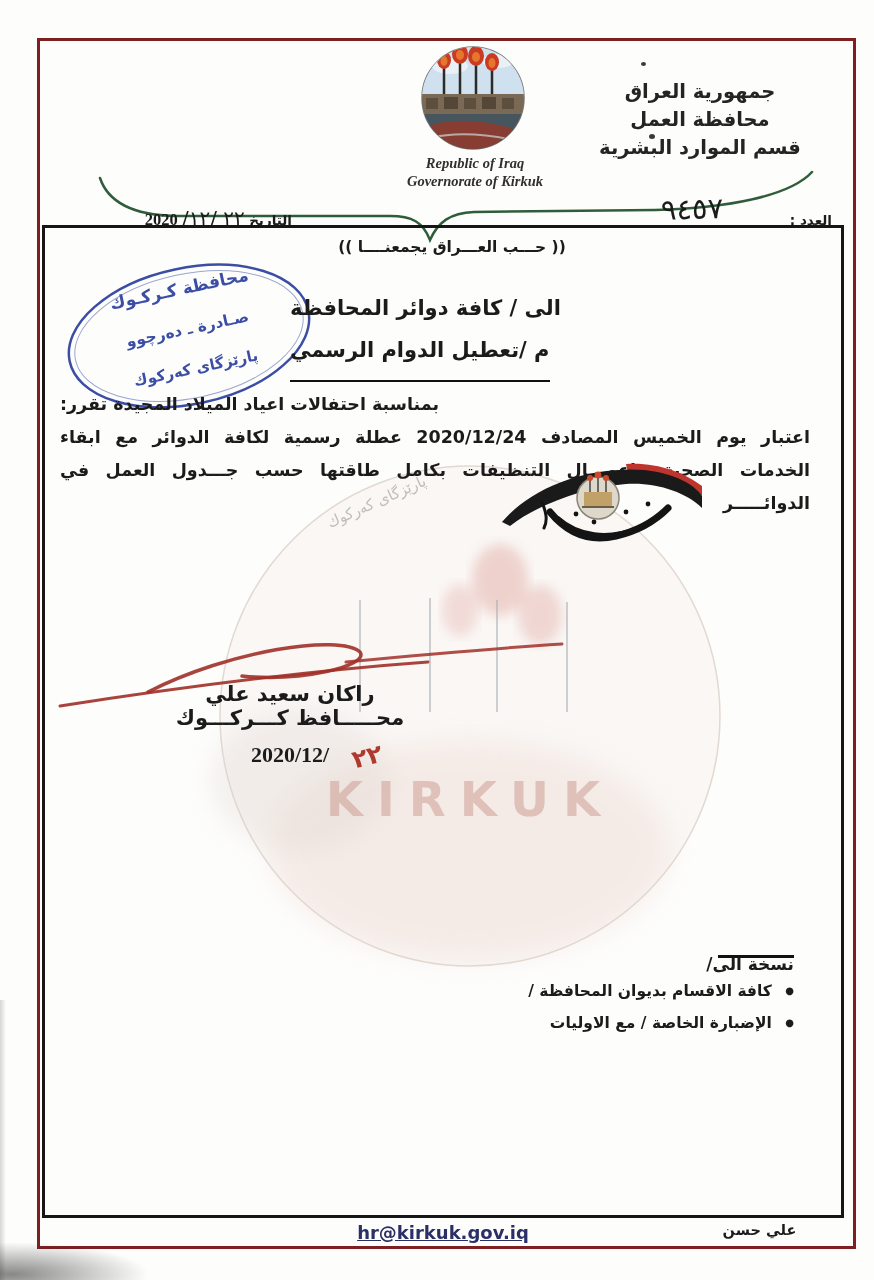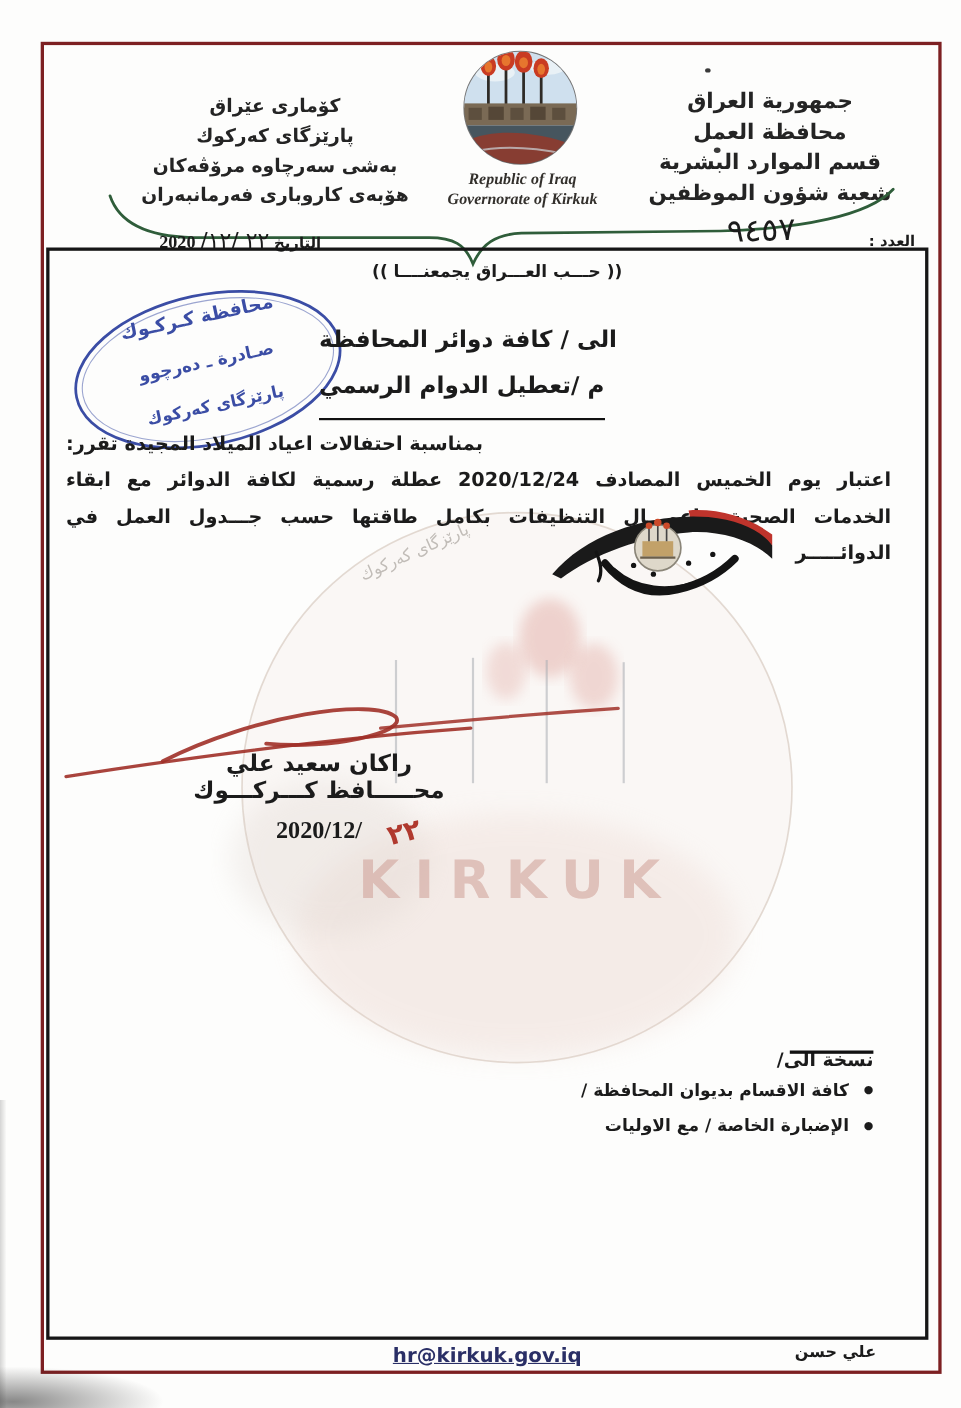--- a/index.html
+++ b/index.html
@@ -68,29 +68,22 @@
 <body>
 
 <div id="page">
 
   <div class="abs red-frame"></div>
 
   <div class="abs hdr-right rtl b center">
     <div>جمهورية العراق</div>
     <div>محافظة العمل</div>
     <div>قسم الموارد البشرية</div>
-    <div>شعبة شؤون الموظفين</div>
-  </div>
-
-  <div class="abs hdr-left rtl b center">
-    <div>كۆمارى عێراق</div>
-    <div>پارێزگاى كەركوك</div>
-    <div>بەشى سەرچاوە مرۆڤەكان</div>
-    <div>هۆبەى كاروبارى فەرمانبەران</div>
-  </div>
+  </div>
+
 
   <div class="abs speck" style="left:641px;top:62px;width:5px;height:4px;"></div>
   <div class="abs speck" style="left:649px;top:134px;width:6px;height:5px;"></div>
 
   <svg class="abs" style="left:410px;top:44px;" width="126" height="112" viewBox="0 0 126 112">
     <defs>
         <clipPath id="embClip">
           <circle cx="63" cy="54" r="51"></circle>
         </clipPath>
       </defs>

